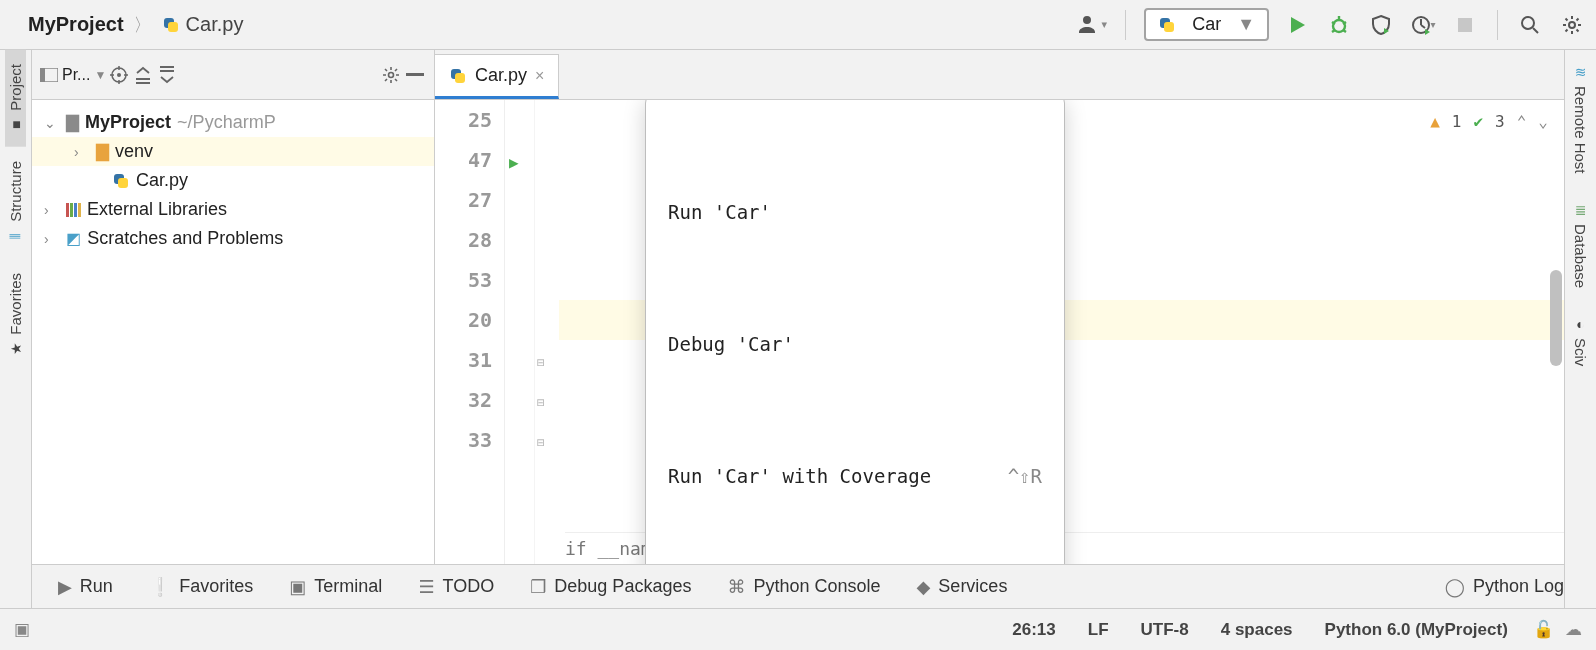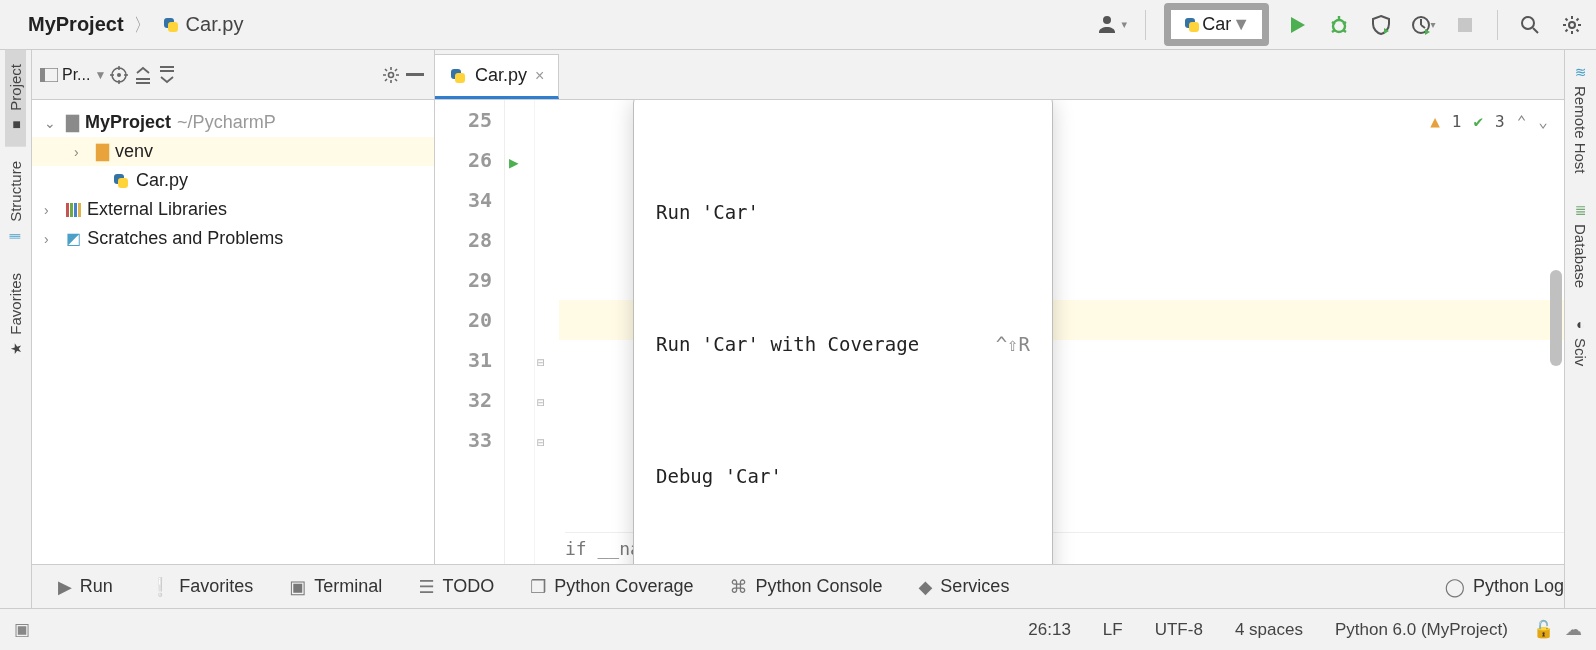--- a/index.html
+++ b/index.html
@@ -11,21 +11,21 @@
 .breadcrumb .proj { font-weight: 700; font-size: 20px; }
 .breadcrumb .chevron { color: #999; font-size: 18px; padding: 0 4px;}
 .breadcrumb .file { display:flex; align-items:center; gap:6px; font-size: 20px; color:#444;}
 .pyicon { width:18px; height:18px; display:inline-block; position:relative;}
 .pyicon::before{content:""; position:absolute; width:10px; height:10px; background:#3573a6; top:2px; left:2px; border-radius:3px;}
 .pyicon::after{content:""; position:absolute; width:10px; height:10px; background:#ffd43b; bottom:2px; right:2px; border-radius:3px;}
 
 .toolbar-right { display:flex; align-items:center; gap:14px; }
 .tool-ico { width:28px; height:28px; display:flex; align-items:center; justify-content:center; color:#555; cursor:pointer;}
 .tool-sep { width:1px; height:30px; background:#ccc; margin:0 4px;}
-.run-config { display:flex; align-items:center; gap:1px; background:#fff; border:7px solid #a3a3a3; border-radius:4px; padding:4px 12px; font-size:18px; cursor:pointer;}
+.run-config { display:flex; align-items:center; gap:16px; background:#fff; border:2px solid #a3a3a3; border-radius:4px; padding:4px 12px; font-size:18px; cursor:pointer;}
 .run-config .chev{color:#888;}
 .play-ico{ color:#4caf50;}
 .bug-ico{color:#4caf50;}
 .stop-ico{color:#bbb;}
 
 
 .left-tabs { position:absolute; left:0; top:50px; bottom:42px; width:32px; background:#f2f2f2; border-right:1px solid #ccc; display:flex; flex-direction:column; align-items:center;}
 .vtab { writing-mode: vertical-rl; transform: rotate(180deg); font-size:15px; padding:14px 2px; color:#444; cursor:pointer; display:flex; align-items:center; gap:6px;}
 .vtab.active{ background:#d6d6d6;}
 .vtab .ico{ transform: rotate(90deg); writing-mode:horizontal-tb; font-size:14px;}
@@ -77,34 +77,34 @@
 .lines .line{ height:40px; padding-left:8px;}
 .lines .line.hl{ background:#fffbe5;}
 .breadcrumb-inline{ position:absolute; left:130px; right:0; height:32px; bottom:0; color:#777; font-family:monospace; font-size:18px; border-top:1px solid #eee; display:flex; align-items:center;}
 
 .insp{ position:absolute; top:2px; right:16px; display:flex; align-items:center; gap:12px; font-size:16px; color:#555; z-index:5;}
 .insp .warn{color:#e8a13a;}
 .insp .ok{color:#4caf50;}
 .scrollbar{ position:absolute; right:2px; top:170px; width:12px; height:96px; background:#c0c0c0; border-radius:6px;}
 
 
-.ctx{ position:absolute; left:74px; top:-5px; background:#fff; border:1px solid #bdbdbd; border-radius:8px; box-shadow:0 6px 22px rgba(0,0,0,0.18); padding:10px 0; z-index:30; min-width:420px;}
+.ctx{ position:absolute; left:86px; top:-5px; background:#fff; border:1px solid #bdbdbd; border-radius:8px; box-shadow:0 6px 22px rgba(0,0,0,0.18); padding:10px 0; z-index:30; min-width:420px;}
 .ctx-item{ padding:6px 22px; font-size:19px; display:flex; justify-content:space-between; gap:40px; cursor:pointer;}
 .ctx-item .sc{ color:#888;}
 .body { bottom: 86px; } 
 
 .toolwin-row{ position:absolute; left:32px; right:32px; bottom:42px; height:44px; background:#f2f2f2; border-top:1px solid #ccc; display:flex; align-items:center; gap:36px; padding-left:26px; font-size:18px; color:#333;}
 .toolwin-row .tw{ display:flex; align-items:center; gap:8px; cursor:pointer;}
 .toolwin-row .tw .ico{color:#777;}
 .toolwin-row .tw.r{ margin-left:auto;}
 
 
 .status{ position:absolute; left:0; right:0; bottom:0; height:42px; background:#f2f2f2; border-top:1px solid #ccc; display:flex; align-items:center; font-size:17px; color:#444; padding:0 14px;}
 .status .left-ico{ color:#888; margin-right:auto;}
-.status .cell{ padding:0 16px;}
+.status .cell{ padding:0 16px;font-weight:bold;}
 .status .lock{ color:#888; padding-left:10px;}
 </style>
 </head>
 <body>
 
 <div class="navbar">
   <div class="breadcrumb">
     <span class="proj">MyProject</span>
     <span class="chevron">〉</span>
     <span class="file">
@@ -291,24 +291,24 @@
         <span class="warn">▲</span>
           <span>1</span>
         <span class="ok">✔</span>
           <span>3</span>
         <span style="color:#888;">⌃</span>
         <span style="color:#888;">⌄</span>
       </div>
 
       <div class="gutter">
         <div class="ln">25</div>
-        <div class="ln">26</div>
-        <div class="ln">34</div>
+        <div class="ln">47</div>
+        <div class="ln">27</div>
         <div class="ln">28</div>
-        <div class="ln">29</div>
+        <div class="ln">53</div>
         <div class="ln">20</div>
         <div class="ln">31</div>
         <div class="ln">32</div>
         <div class="ln">33</div>
       </div>
       <div class="run-gutter">
         <span class="run-g-play">▶</span>
       </div>
       <div class="fold-gutter">
         <span class="fm" style="top:243px;">⊟</span>
@@ -322,22 +322,22 @@
         <div class="line"><span>        my_car = Car()</span></div>
         
         
         
         
         
 
         
         <div class="ctx">
           <div class="ctx-item"><span>Run 'Car'</span></div>
+          <div class="ctx-item"><span>Debug 'Car'</span></div>
           <div class="ctx-item"><span>Run 'Car' with Coverage</span><span class="sc">^⇧R</span></div>
-          <div class="ctx-item"><span>Debug 'Car'</span></div>
         </div>
       </div>
       <div class="scrollbar"></div>
     </div>
     <div class="breadcrumb-inline">
         <span>if __name__ == '__main__'</span>
       </div>
   </div>
 </div>
 
@@ -353,21 +353,21 @@
   <div class="tw">
       <span class="ico">▣</span>
       <span>Terminal</span>
     </div>
   <div class="tw">
       <span class="ico">☰</span>
       <span>TODO</span>
     </div>
   <div class="tw">
       <span class="ico">❒</span>
-      <span>Python Coverage</span>
+      <span>Debug Packages</span>
     </div>
   <div class="tw">
       <span class="ico">⌘</span>
       <span>Python Console</span>
     </div>
   <div class="tw">
       <span class="ico">◆</span>
       <span>Services</span>
     </div>
   <div class="tw r">

